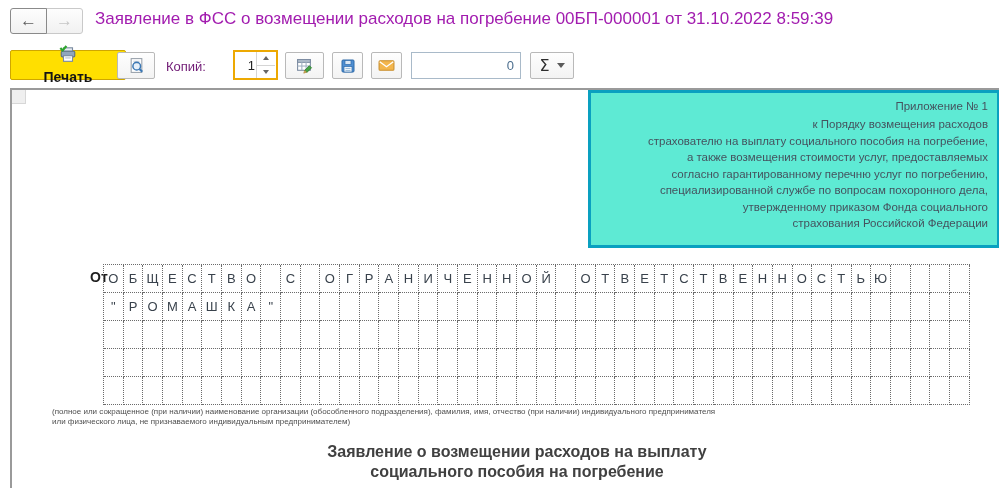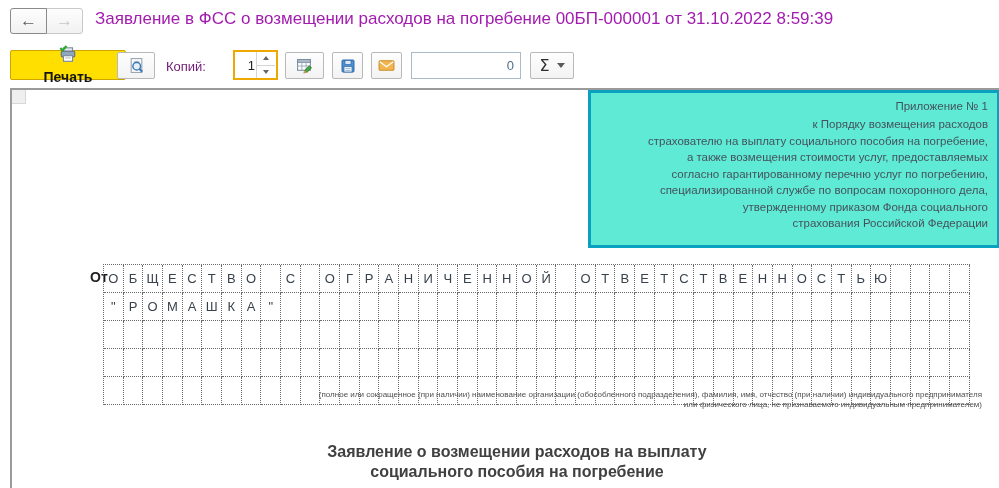--- a/index.html
+++ b/index.html
@@ -79,21 +79,21 @@
   #from-label{position:absolute;left:54px;top:179px;font-size:14px;font-weight:bold;color:#1e1e1e;margin-left:24px;}
   #char-grid{
     position:absolute;left:91px;top:174px;display:grid;
     border-top:1px dotted #6b6b6b;border-left:1px dotted #6b6b6b;
   }
   #char-grid .cell{
     border-right:1px dotted #6b6b6b;border-bottom:1px dotted #6b6b6b;
     font-size:13px;color:#39424c;text-align:center;line-height:27px;overflow:hidden;
   }
   #form-caption{
-    position:absolute;left:40px;top:300px;width:930px;text-align:right;
+    position:absolute;left:40px;top:317px;width:930px;text-align:left;
     font-size:8px;line-height:10px;color:#4f4f4f;
   }
   #doc-title{
     position:absolute;left:40px;top:352px;width:930px;text-align:center;
     font-size:16px;line-height:20px;font-weight:bold;color:#404040;
   }
   svg{display:block;}
 </style>
 </head>
 <body>

